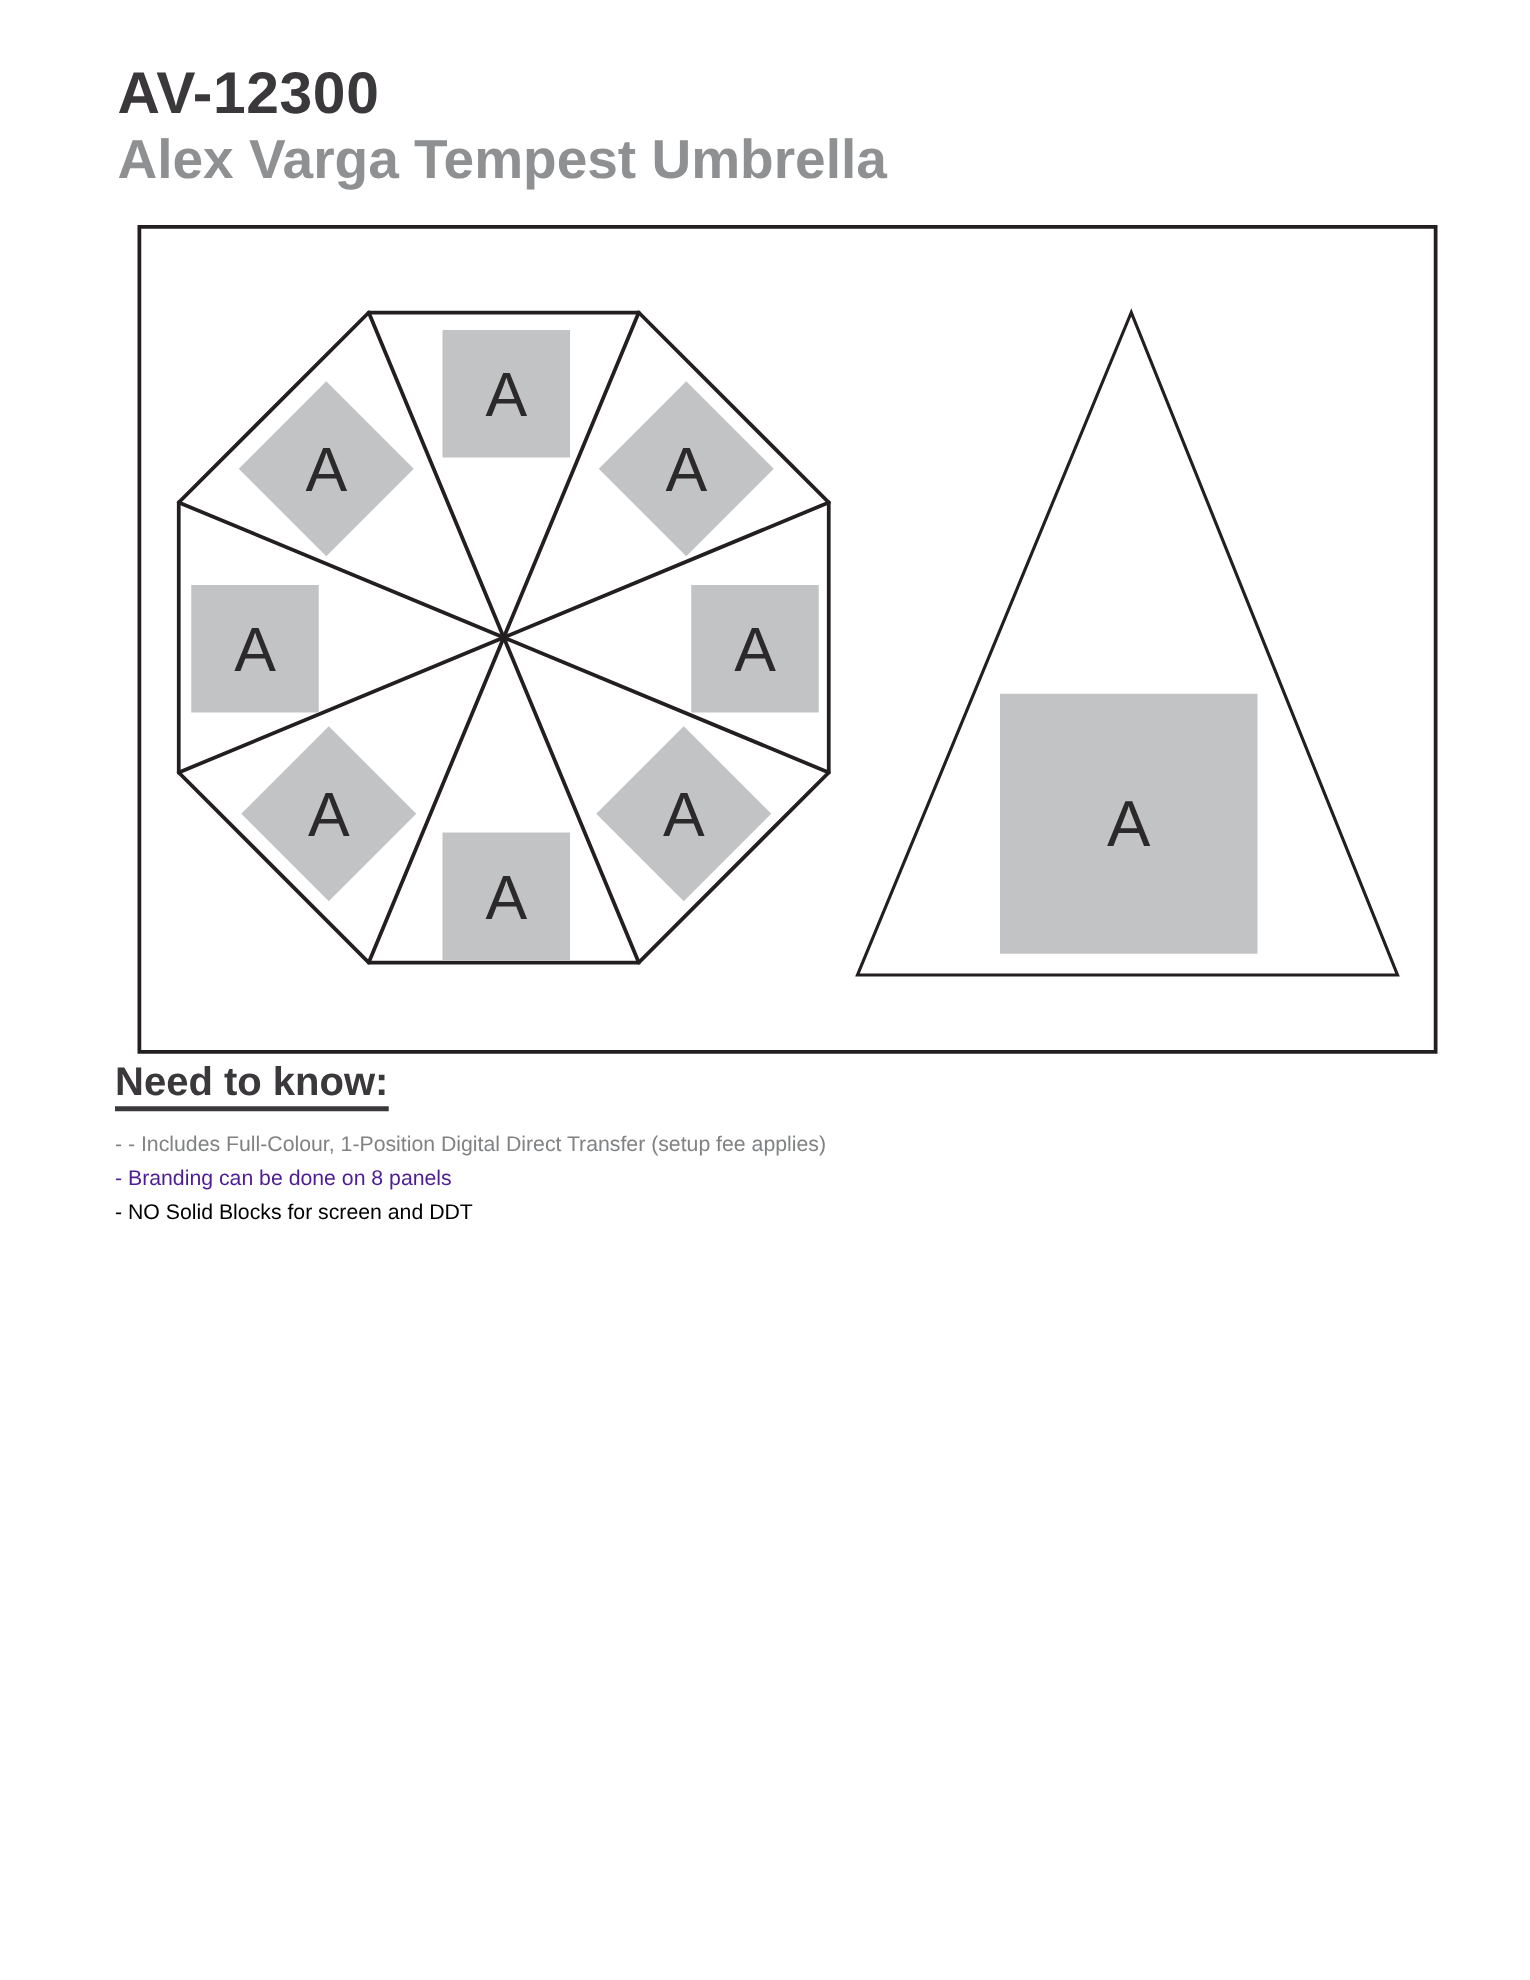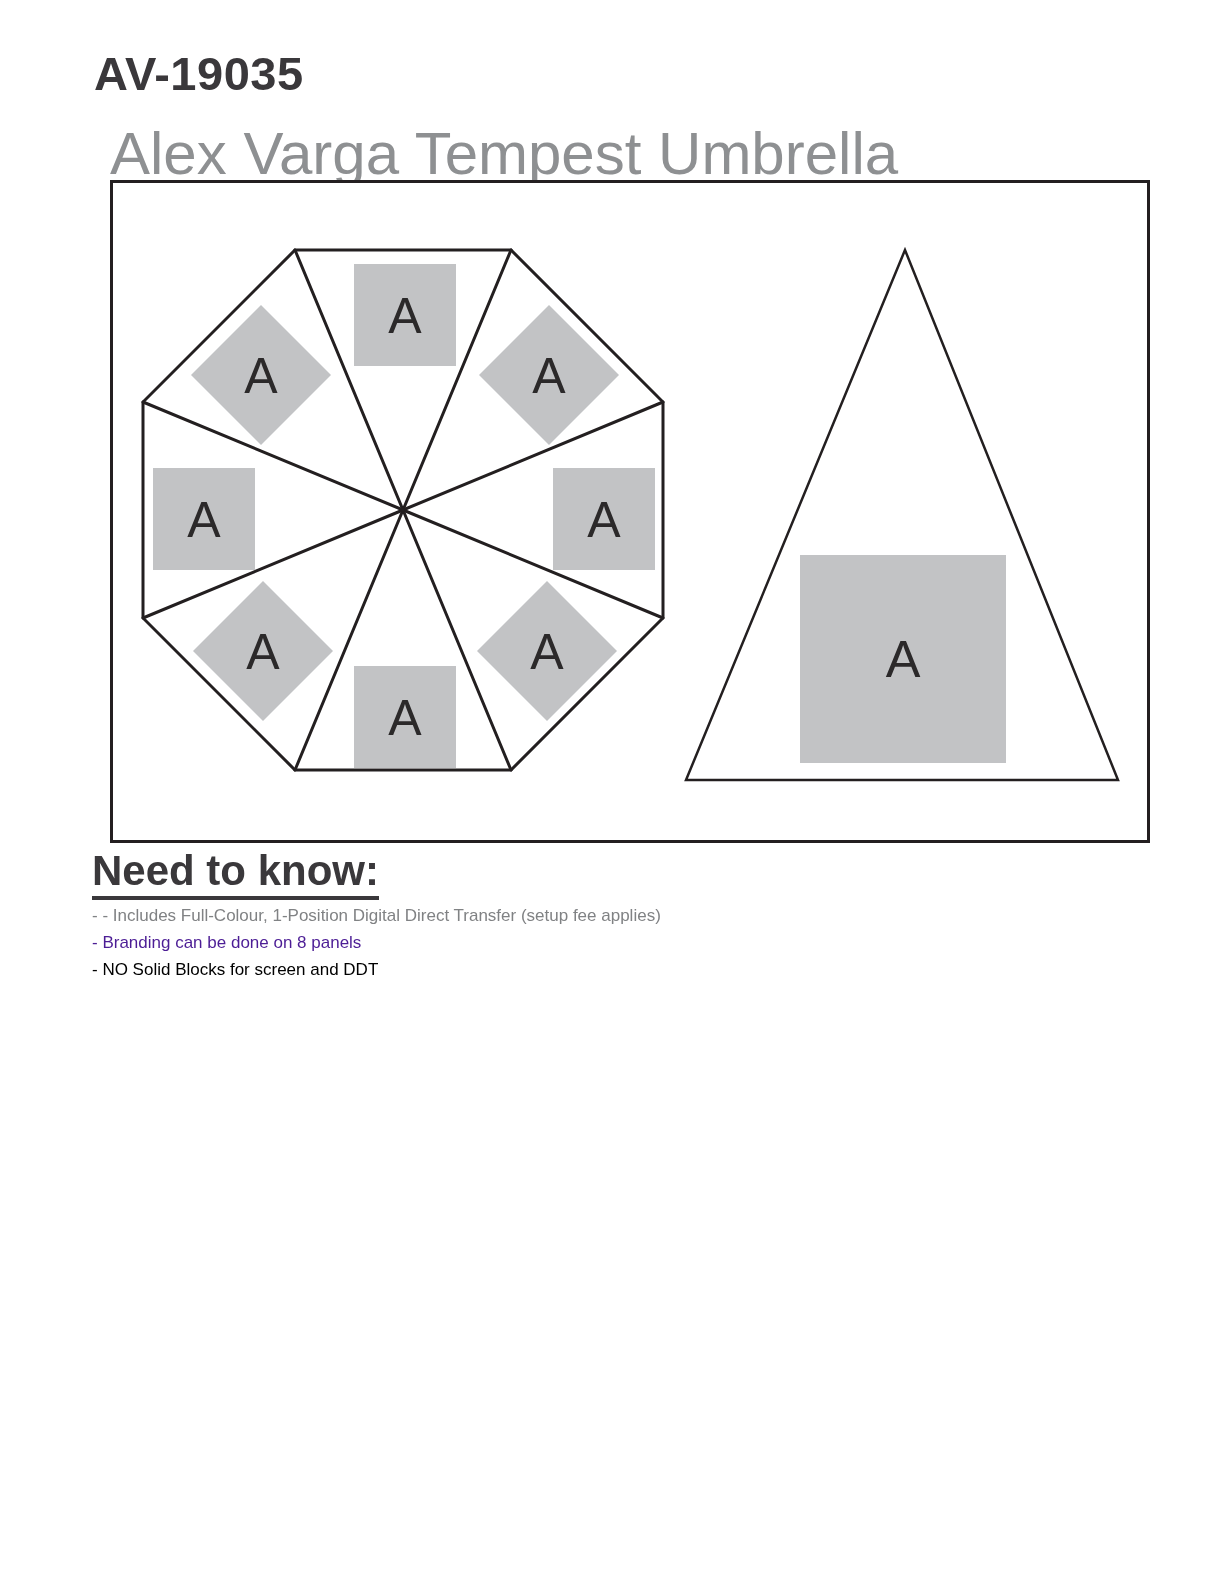--- a/index.html
+++ b/index.html
@@ -18,21 +18,21 @@
     font-family:"Liberation Sans",sans-serif;
     position:relative;
     overflow:hidden;
   }
   .header{position:absolute;left:94px;top:46px;}
   .product-code{
     margin:0;font-size:47px;font-weight:bold;line-height:1.2;
     color:var(--title);letter-spacing:0.5px;
   }
   .product-name{
-    margin:16px;font-size:60px;font-weight:normal;line-height:1.2;
+    margin:0;font-size:44px;font-weight:bold;line-height:1.2;
     color:var(--subtitle);
   }
   .diagram-box{
     position:absolute;left:110px;top:180px;
     width:1034px;height:657px;
     border:3px solid var(--ink);
     background:#ffffff;
   }
   .diagram-box svg{display:block;}
   .outline{fill:#ffffff;stroke:var(--ink);stroke-width:3;stroke-linejoin:miter;}
@@ -42,35 +42,35 @@
   .panel-a{
     fill:var(--letter);
     font-family:"Liberation Sans",sans-serif;
     font-size:50px;
     text-anchor:middle;
   }
   .panel-a.big{font-size:52px;}
   .need-heading{
     position:absolute;left:92px;top:848px;
     margin:0;display:inline-block;
-    font-size:42px;font-weight:bold;color:var(--title);
+    font-size:32px;font-weight:bold;color:var(--title);
     border-bottom:4px solid var(--title);
     padding-bottom:2px;line-height:1.1;
   }
   .notes{
     position:absolute;left:92px;top:902px;
     font-size:17px;line-height:27px;
   }
   .note-line{white-space:pre;}
 </style>
 </head>
 <body>
 
 <div class="header">
-  <h1 class="product-code">AV-19035</h1>
+  <h1 class="product-code">AV-12300</h1>
   <h2 class="product-name">Alex Varga Tempest Umbrella</h2>
 </div>
 
 <div class="diagram-box">
   <svg width="1034" height="657" viewBox="0 0 1034 657">
 
     <g>
       <polygon class="outline" points="182,67 398,67 550,219 550,435 398,587 182,587 30,435 30,219"></polygon>
 
       <g>

